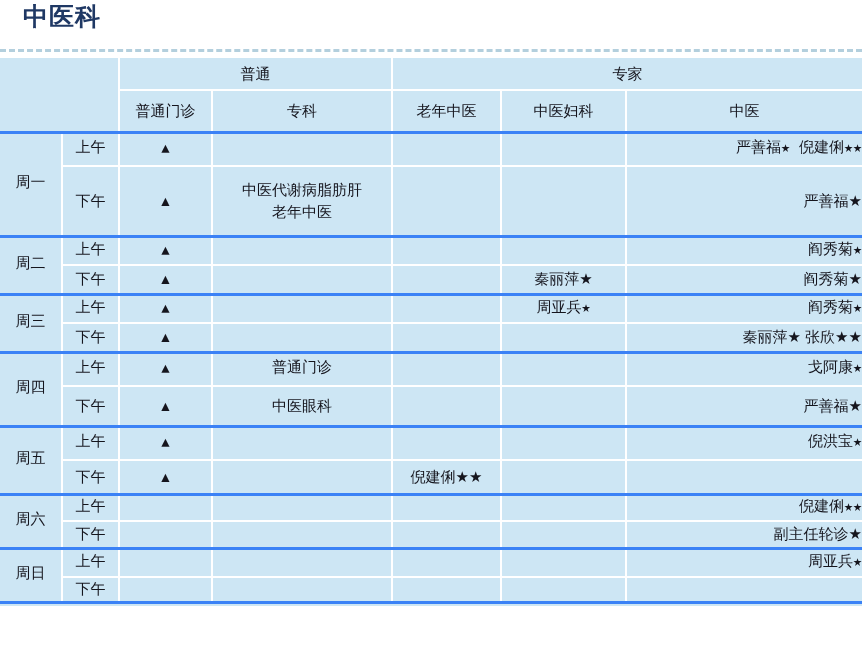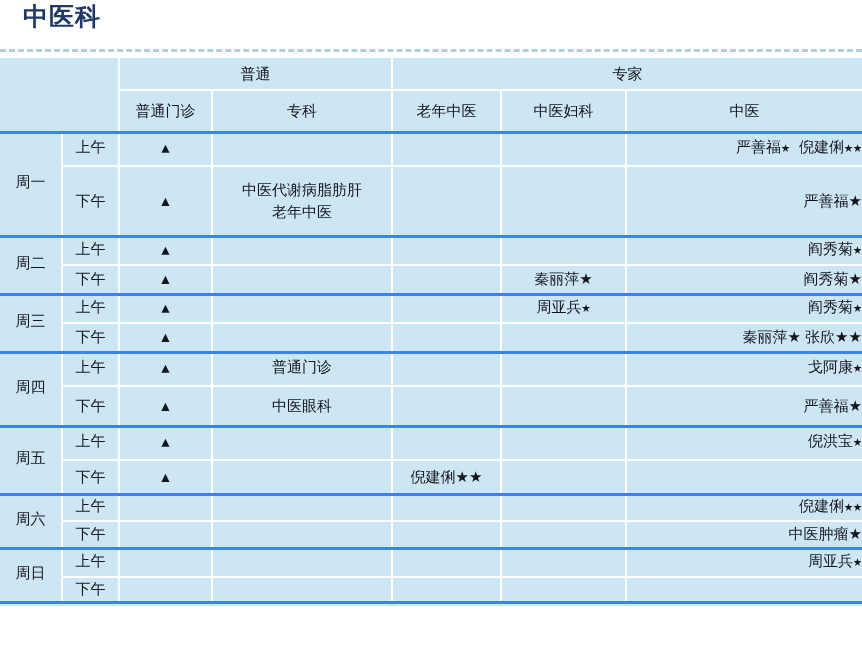--- a/index.html
+++ b/index.html
@@ -178,21 +178,21 @@
       <td class="fuke"></td>
       <td class="zhongliu"></td>
       <td class="zhongyi">倪建俐★★</td>
     </tr>
     <tr class="rh27">
       <td class="time">下午</td>
       <td class="putong"></td>
       <td class="zhuanke"></td>
       <td class="fuke"></td>
       <td class="zhongliu"></td>
-      <td class="zhongyi">中医肿瘤★</td>
+      <td class="zhongyi">副主任轮诊★</td>
     </tr>
 
     <tr class="group-start rh29">
       <td class="day" rowspan="2">周日</td>
       <td class="time">上午</td>
       <td class="putong"></td>
       <td class="zhuanke"></td>
       <td class="fuke"></td>
       <td class="zhongliu"></td>
       <td class="zhongyi">周亚兵★</td>

